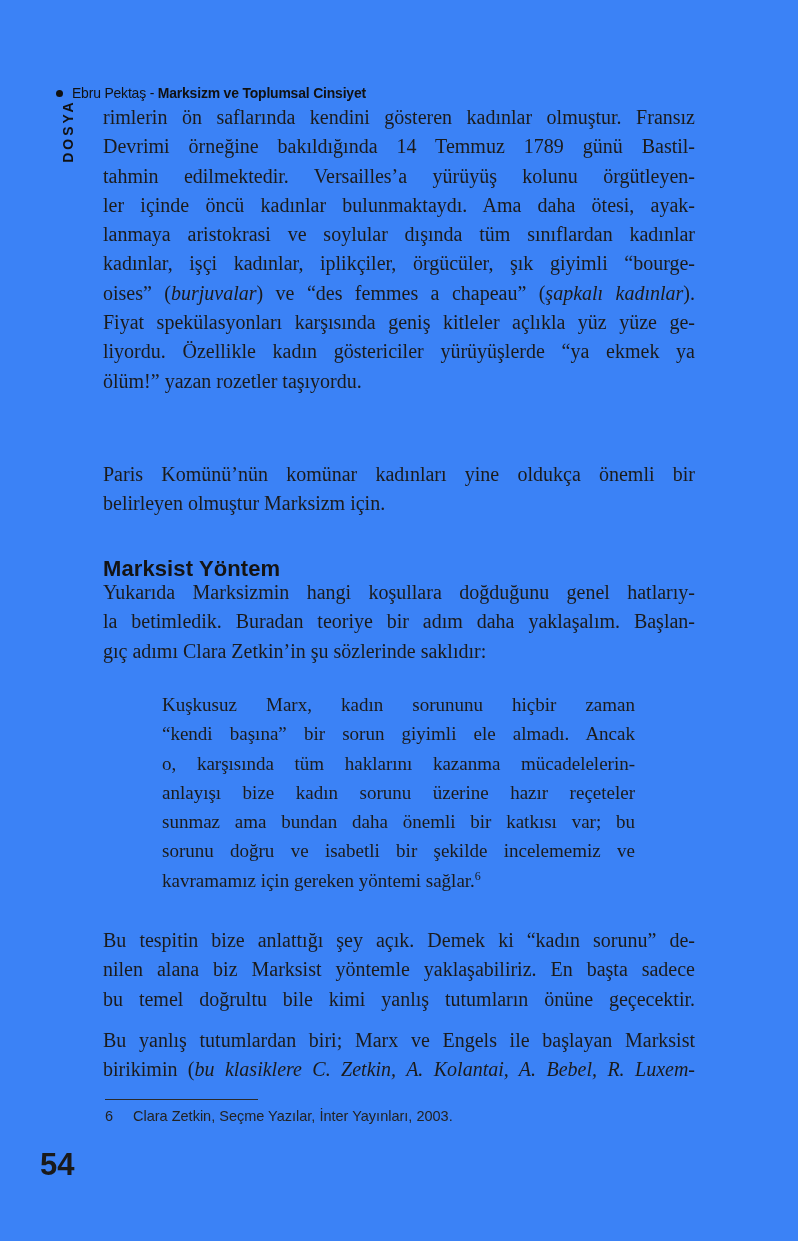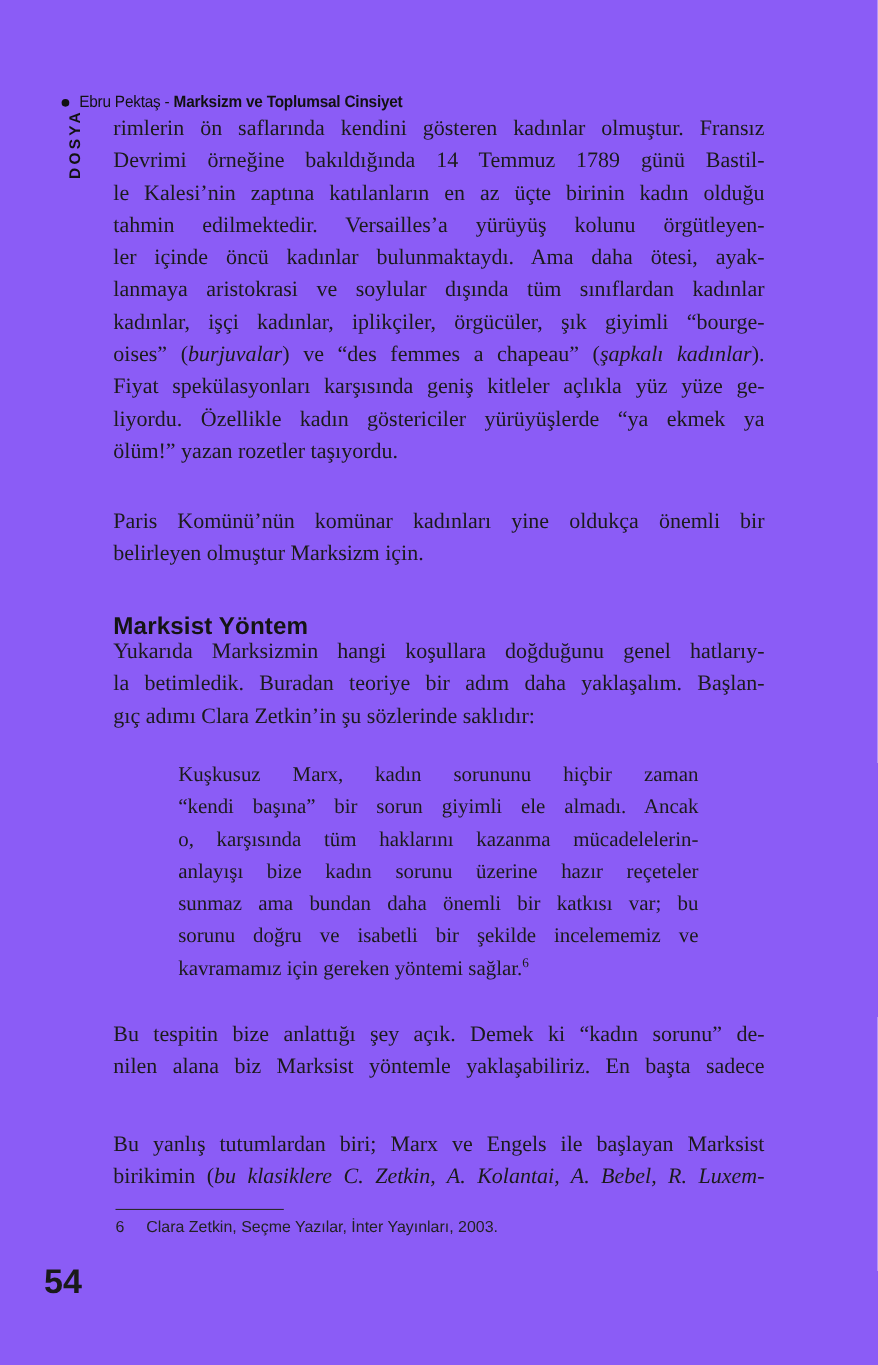--- a/index.html
+++ b/index.html
@@ -1,20 +1,20 @@
 <!DOCTYPE html>
 <html lang="tr"><head>
 <meta charset="utf-8">
 <style>
   html, body { margin: 0; padding: 0; background: #ffffff; }
   .page {
     position: relative;
     width: 798px;
     height: 1241px;
-    background: #8b5cf6;
+    background: #3b82f6;
     color: #1b1b1b;
     font-family: "Liberation Serif", serif;
     overflow: hidden;
   }
 
   
   .hdr {
     position: absolute;
     left: 56px;
     top: 84px;
@@ -145,21 +145,20 @@
     <span class="htext"><span class="h-author">Ebru Pektaş</span><span class="h-sep"> - </span><span class="h-title">Marksizm ve Toplumsal Cinsiyet</span></span>
   </div>
 
   <div class="dosya">DOSYA</div>
 
   <div class="col">
 
     <section class="blk p1">
       <div class="line">rimlerin ön saflarında kendini gösteren kadınlar olmuştur. Fransız</div>
       <div class="line">Devrimi örneğine bakıldığında 14 Temmuz 1789 günü Bastil-</div>
-      <div class="line">le Kalesi’nin zaptına katılanların en az üçte birinin kadın olduğu</div>
       <div class="line">tahmin edilmektedir. Versailles’a yürüyüş kolunu örgütleyen-</div>
       <div class="line">ler içinde öncü kadınlar bulunmaktaydı. Ama daha ötesi, ayak-</div>
       <div class="line">lanmaya aristokrasi ve soylular dışında tüm sınıflardan kadınlar</div>
       <div class="line">kadınlar, işçi kadınlar, iplikçiler, örgücüler, şık giyimli “bourge-</div>
       <div class="line"><span>oises” (</span><span class="it">burjuvalar</span><span>) ve “des femmes a chapeau” (</span><span class="it">şapkalı kadınlar</span><span>).</span></div>
       <div class="line">Fiyat spekülasyonları karşısında geniş kitleler açlıkla yüz yüze ge-</div>
       <div class="line">liyordu. Özellikle kadın göstericiler yürüyüşlerde “ya ekmek ya</div>
       <div class="line last">ölüm!” yazan rozetler taşıyordu.</div>
     </section>
 
@@ -182,20 +181,21 @@
       <div class="line">o, karşısında tüm haklarını kazanma mücadelelerin-</div>
       <div class="line">anlayışı bize kadın sorunu üzerine hazır reçeteler</div>
       <div class="line">sunmaz ama bundan daha önemli bir katkısı var; bu</div>
       <div class="line">sorunu doğru ve isabetli bir şekilde incelememiz ve</div>
       <div class="line last"><span>kavramamız için gereken yöntemi sağlar.</span><span class="fn-ref-sup">6</span></div>
     </section>
 
     <section class="blk p4">
       <div class="line">Bu tespitin bize anlattığı şey açık. Demek ki “kadın sorunu” de-</div>
       <div class="line">nilen alana biz Marksist yöntemle yaklaşabiliriz. En başta sadece</div>
+      <div class="line">bu temel doğrultu bile kimi yanlış tutumların önüne geçecektir.</div>
     </section>
 
     <section class="blk p5">
       <div class="line">Bu yanlış tutumlardan biri; Marx ve Engels ile başlayan Marksist</div>
       <div class="line"><span>birikimin (</span><span class="it">bu klasiklere C. Zetkin, A. Kolantai, A. Bebel, R. Luxem-</span></div>
     </section>
 
     <div class="fn-rule"></div>
     <div class="footnote">
       <span class="fn-num">6</span>

